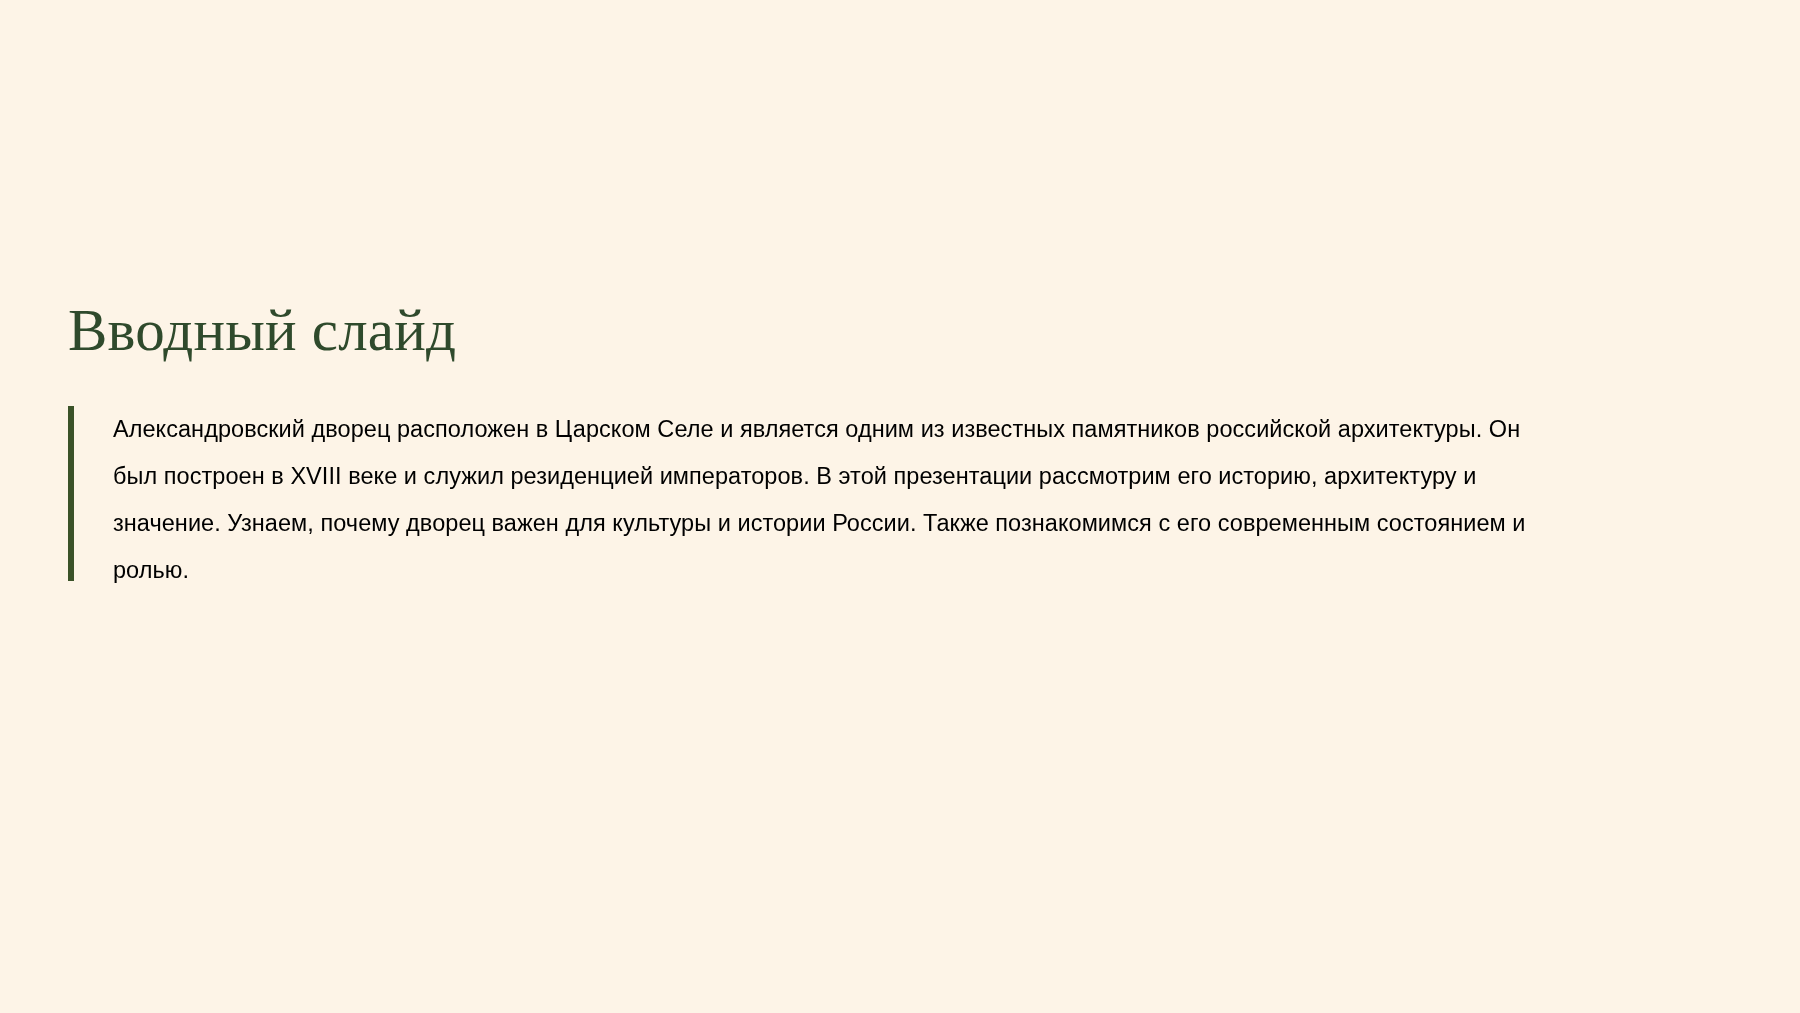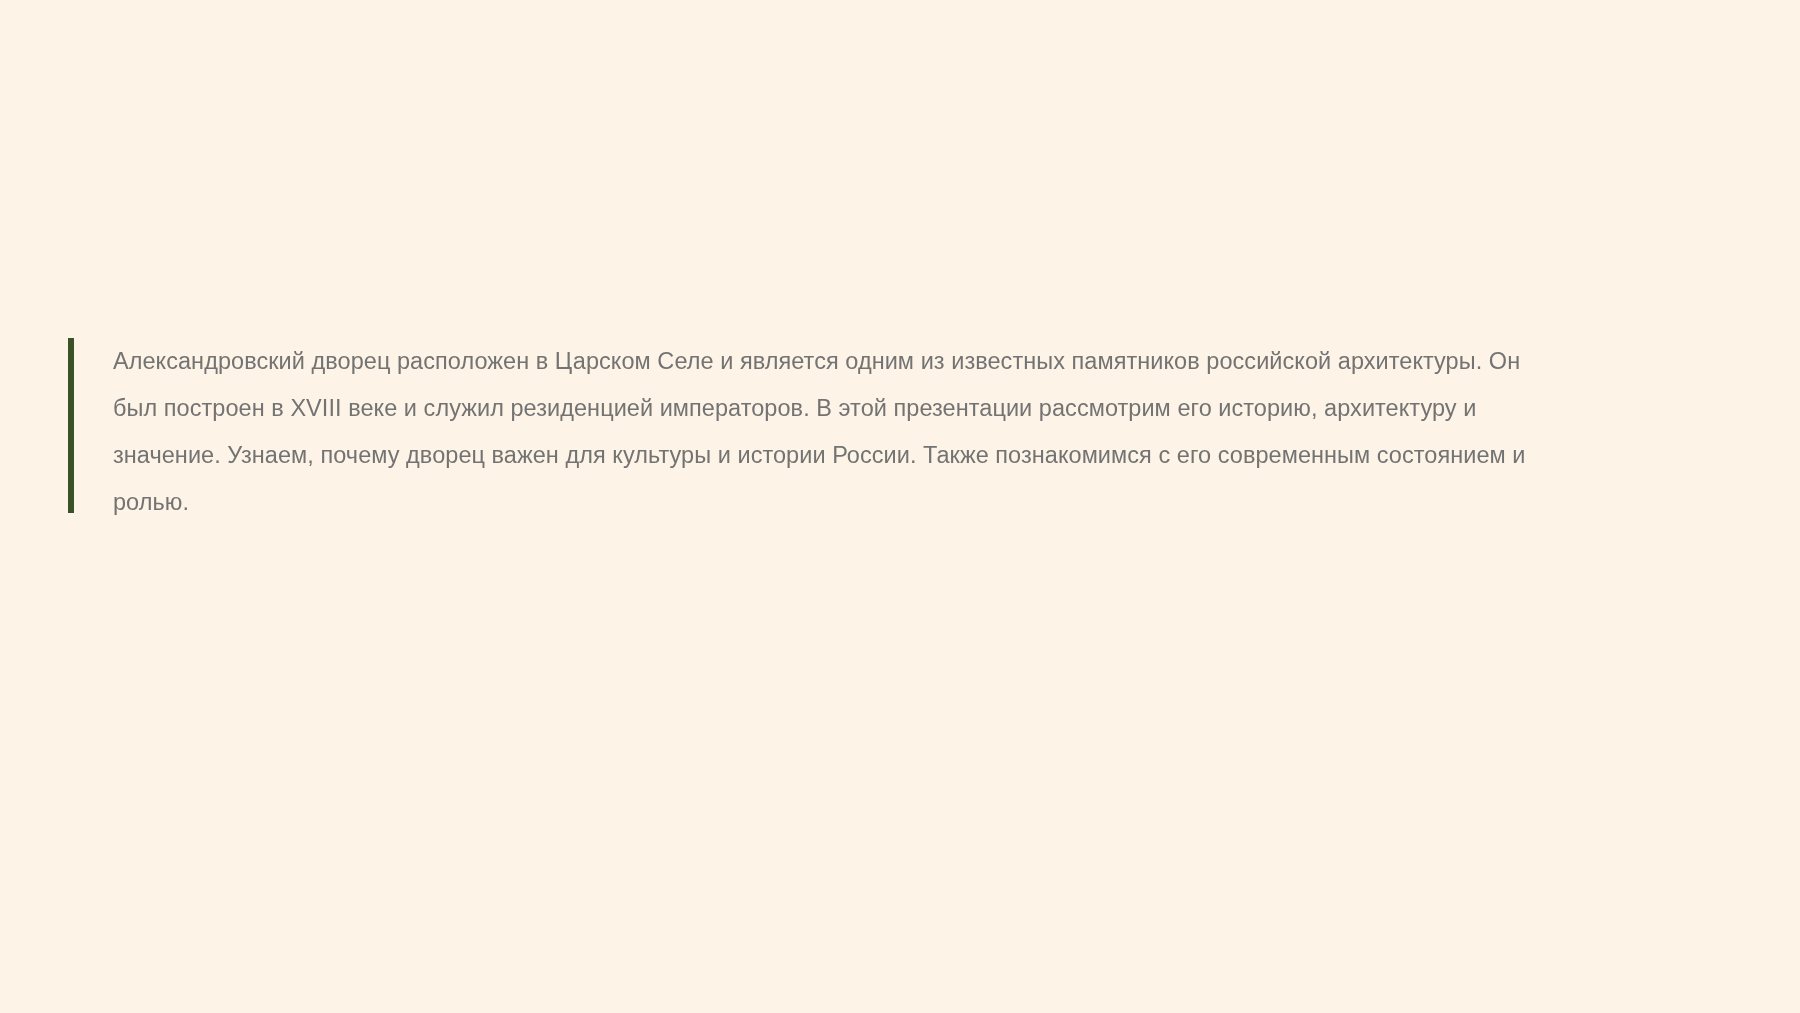--- a/index.html
+++ b/index.html
@@ -59,33 +59,34 @@
     background: #3a5228;
   }
 
   #body-text {
     margin: 0;
     padding: 0;
     font-family: "Liberation Sans", sans-serif;
     font-size: 23.5px;
     line-height: 47px;
     font-weight: 400;
-    color: #737373;
+    color: #000000;
     letter-spacing: 0.05px;
     max-width: 1418px;
     text-align: left;
   }
 </style>
 </head>
 <body>
 
 <div id="slide">
 
   <div id="slide-content">
 
+    <h1 id="slide-title">Вводный слайд</h1>
 
     <div id="body-block">
 
       <div id="accent-bar"></div>
 
       <p id="body-text">Александровский дворец расположен в Царском Селе и является одним из известных памятников российской архитектуры. Он был построен в XVIII веке и служил резиденцией императоров. В этой презентации рассмотрим его историю, архитектуру и значение. Узнаем, почему дворец важен для культуры и истории России. Также познакомимся с его современным состоянием и ролью.</p>
 
     </div>
 
   </div>

